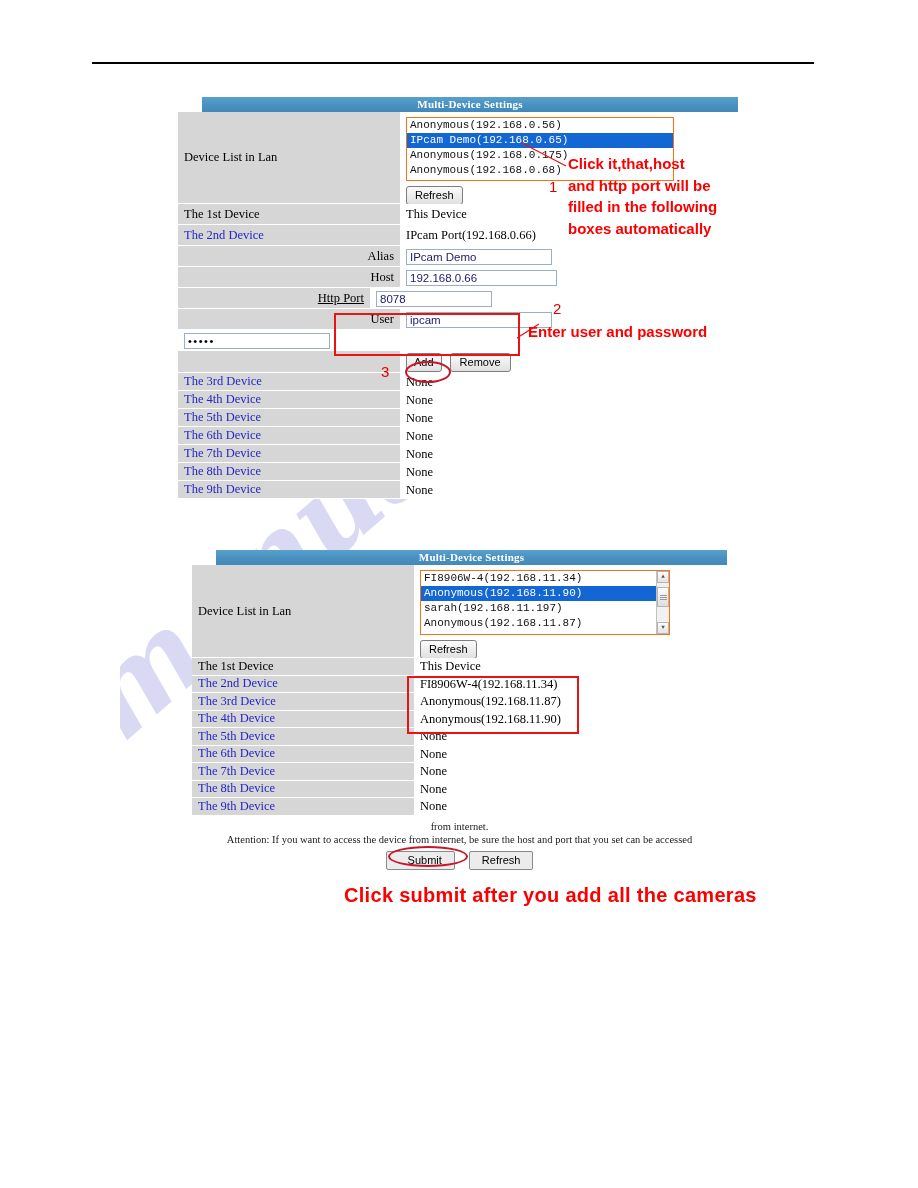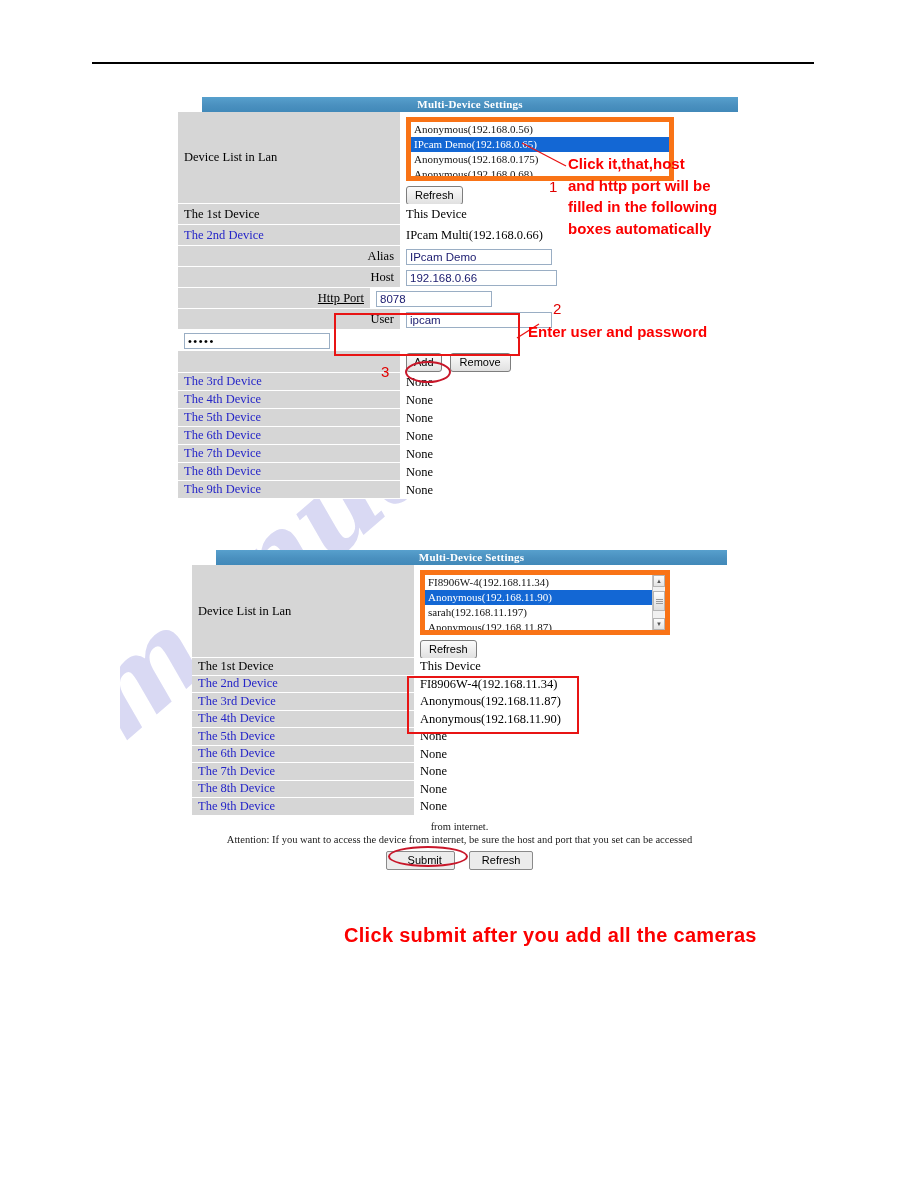--- a/index.html
+++ b/index.html
@@ -102,24 +102,24 @@
     font-size: 12.5px;
     color: #000000;
     display: flex;
     align-items: center;
     box-sizing: border-box;
     padding: 0 6px;
   }
 
   
   .listbox {
-    border: 5px solid #f97316;
-    background: #ffffff;
-    box-sizing: border-box;
-    font-family: Liberation Serif, serif;
+    border: 1px solid #f97316;
+    background: #ffffff;
+    box-sizing: border-box;
+    font-family: Liberation Mono, monospace;
     font-size: 11px;
     color: #111111;
     overflow: hidden;
     position: relative;
   }
   .listbox .opt {
     padding: 0 2px 0 3px;
     line-height: 15px;
     height: 15px;
     white-space: nowrap;
@@ -274,21 +274,21 @@
       </div>
     </div>
 
     <div class="row" style="height:21px;">
       <div class="cell-label left" style="width:222px;">The 1st Device</div>
       <div class="cell-value" style="width:338px;">This Device</div>
     </div>
 
     <div class="row" style="height:21px;">
       <div class="cell-label left blue" style="width:222px;">The 2nd Device</div>
-      <div class="cell-value" style="width:338px;">IPcam Multi(192.168.0.66)</div>
+      <div class="cell-value" style="width:338px;">IPcam Port(192.168.0.66)</div>
     </div>
 
     <div class="row" style="height:21px;">
       <div class="cell-label right" style="width:222px;">Alias</div>
       <div class="cell-value" style="width:338px;">
         <div class="tinput" style="width:146px;">IPcam Demo</div>
       </div>
     </div>
 
     <div class="row" style="height:21px;">
@@ -444,15 +444,15 @@
     </div>
 
     <div style="text-align:center; padding-top:2px;">
       <span class="btn plain" style="padding:1px 12px 2px 21px; margin-right:10px;">Submit</span>
       <span class="btn plain" style="padding:1px 12px 2px 12px;">Refresh</span>
     </div>
   </div>
 
   <div class="annot-box" style="left:407px; top:676px; width:172px; height:58px;"></div>
   <div class="annot-ellipse" style="left:388px; top:846px; width:80px; height:21px;"></div>
-  <div class="annot" style="left:344px; top:884px; font-size:20px; letter-spacing:.3px; white-space:nowrap;margin-top:40px;">Click submit after you add all the cameras</div>
+  <div class="annot" style="left:344px; top:884px; font-size:20px; letter-spacing:.3px; white-space:nowrap;">Click submit after you add all the cameras</div>
 
 </div>
 
 </body></html>

